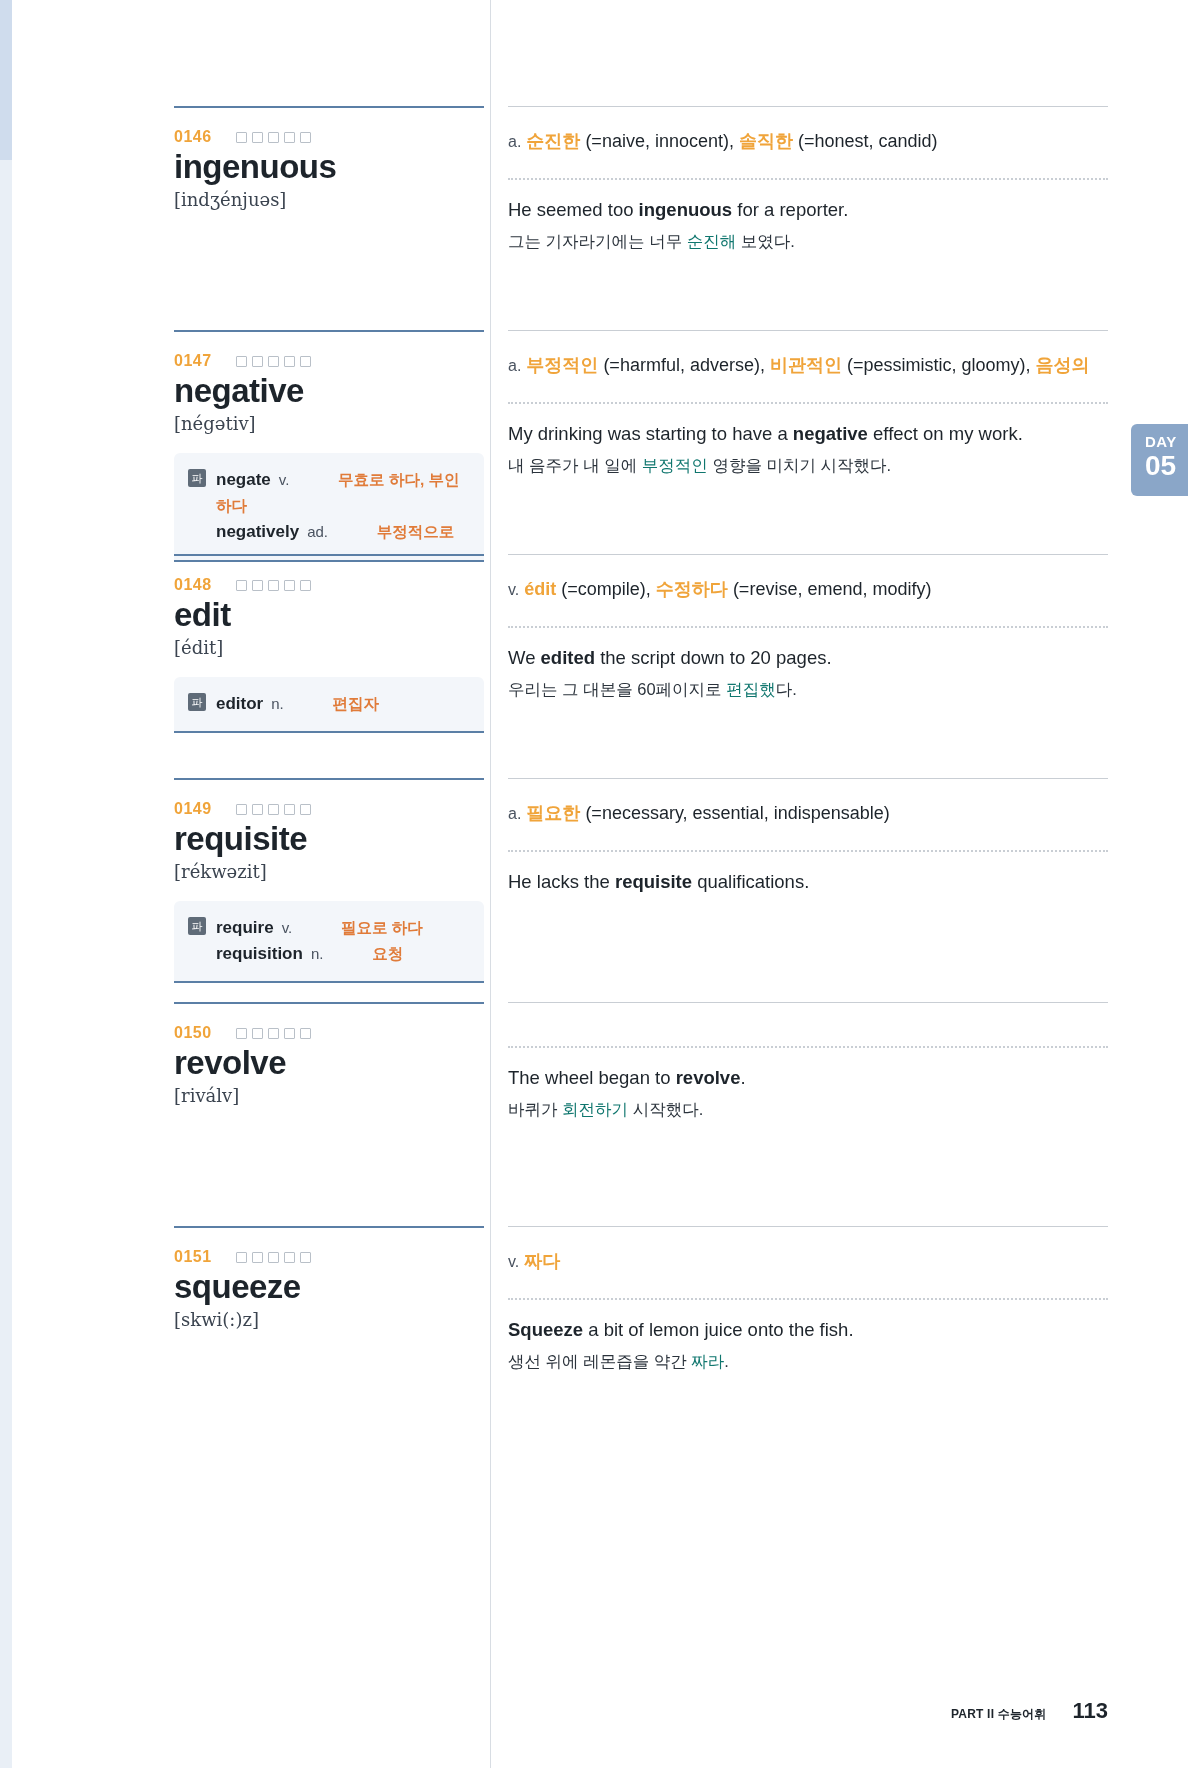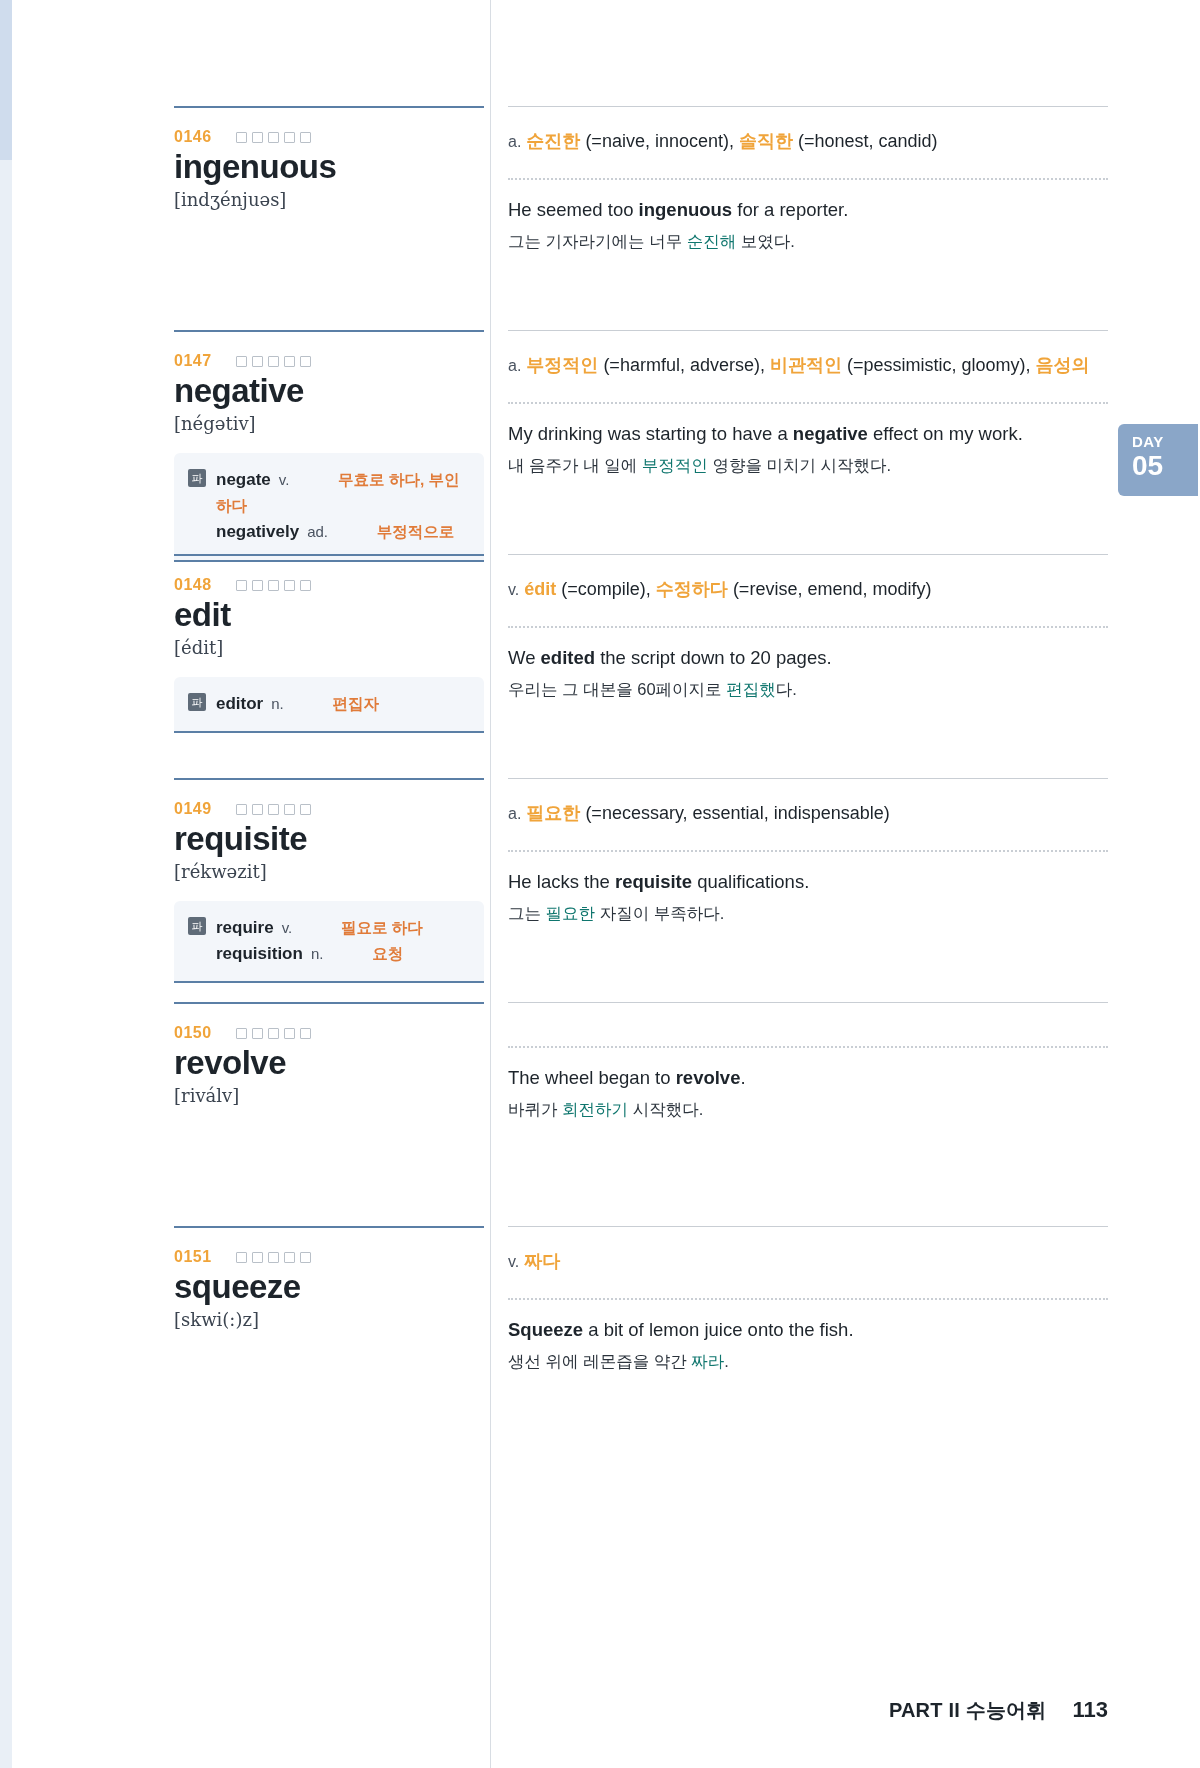--- a/index.html
+++ b/index.html
@@ -31,23 +31,23 @@
   .col-divider {
     position: absolute;
     left: 490px; top: 0;
     width: 1px; height: 1768px;
     background: #d8dde3;
   }
 
   
   .day-tab {
     position: absolute;
-    right: 2px;
+    right: 12px;
     top: 424px;
-    width: 80px;
+    width: 57px;
     height: 72px;
     background: #8aa6c8;
     color: #ffffff;
     border-radius: 6px 0 0 6px;
     padding: 10px 0 0 14px;
   }
   .day-tab .day-word {
     font-size: 15px;
     letter-spacing: 0.5px;
     font-weight: 700;
@@ -199,21 +199,21 @@
   
   .footer {
     position: absolute;
     right: 92px;
     bottom: 44px;
     display: flex;
     align-items: baseline;
     gap: 26px;
   }
   .footer-label {
-    font-size: 20px;
+    font-size: 12px;
     font-weight: 700;
     color: #1d242b;
     letter-spacing: 0.2px;
   }
   .footer-page {
     font-size: 22px;
     font-weight: 700;
     color: #1d242b;
   }
 </style>
@@ -337,21 +337,20 @@
           <div class="deriv-list">
             <div class="deriv-line"><span class="deriv-word">require</span><span class="deriv-pos">v.</span> <span class="deriv-mean">필요로 하다</span></div>
             <div class="deriv-line"><span class="deriv-word">requisition</span><span class="deriv-pos">n.</span> <span class="deriv-mean">요청</span></div>
           </div>
         </div>
       </div>
       <div class="right-col">
         <div class="def"><span class="pos">a.</span> <span class="ko-main">필요한</span> <span class="syn">(=necessary, essential, indispensable)</span></div>
         <div class="dots"></div>
         <div class="ex-en"><span>He lacks the </span><b>requisite</b><span> qualifications.</span></div>
-        <div class="ex-ko"><span>그는 </span><span class="hl">필요한</span><span> 자질이 부족하다.</span></div>
       </div>
     </div>
     <div class="entry" style="top: 1024px;">
       <div class="topline" style="top: -22px;"></div>
       <div class="topline-right" style="top: -22px;"></div>
       <div class="left-col">
         <div class="num-row">
           <span class="num">0150</span>
           <span class="checks">
             <i></i>

